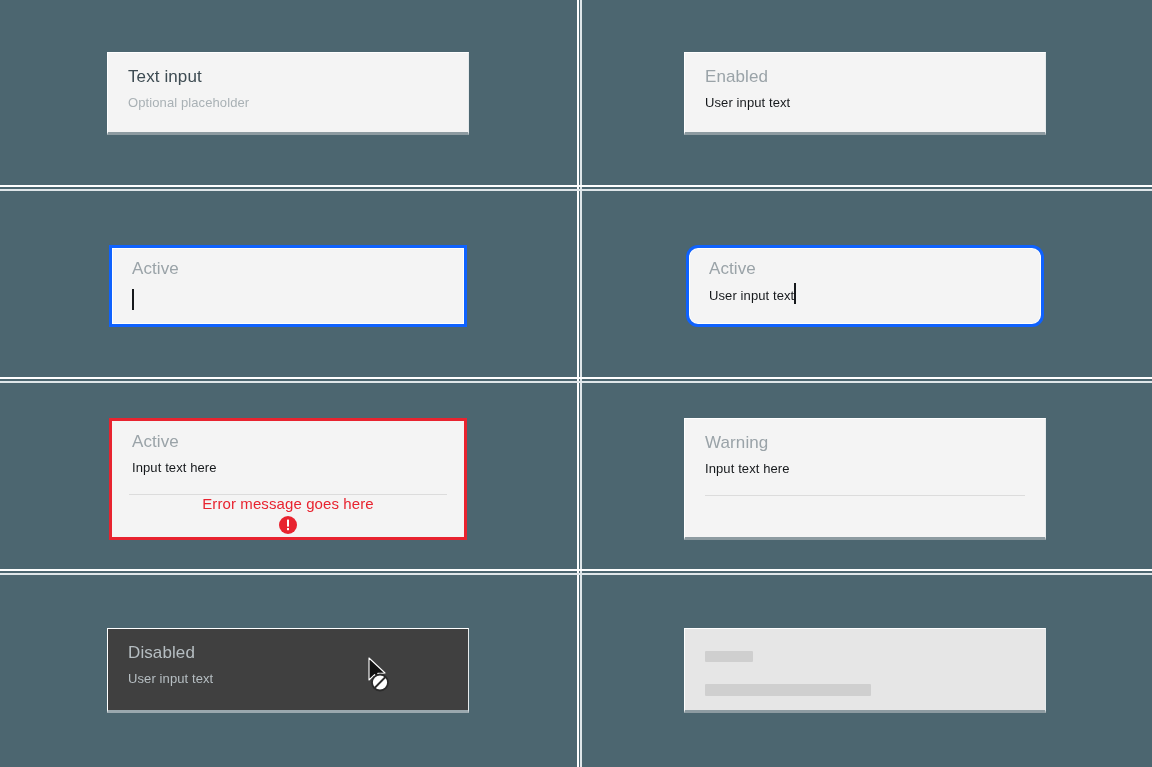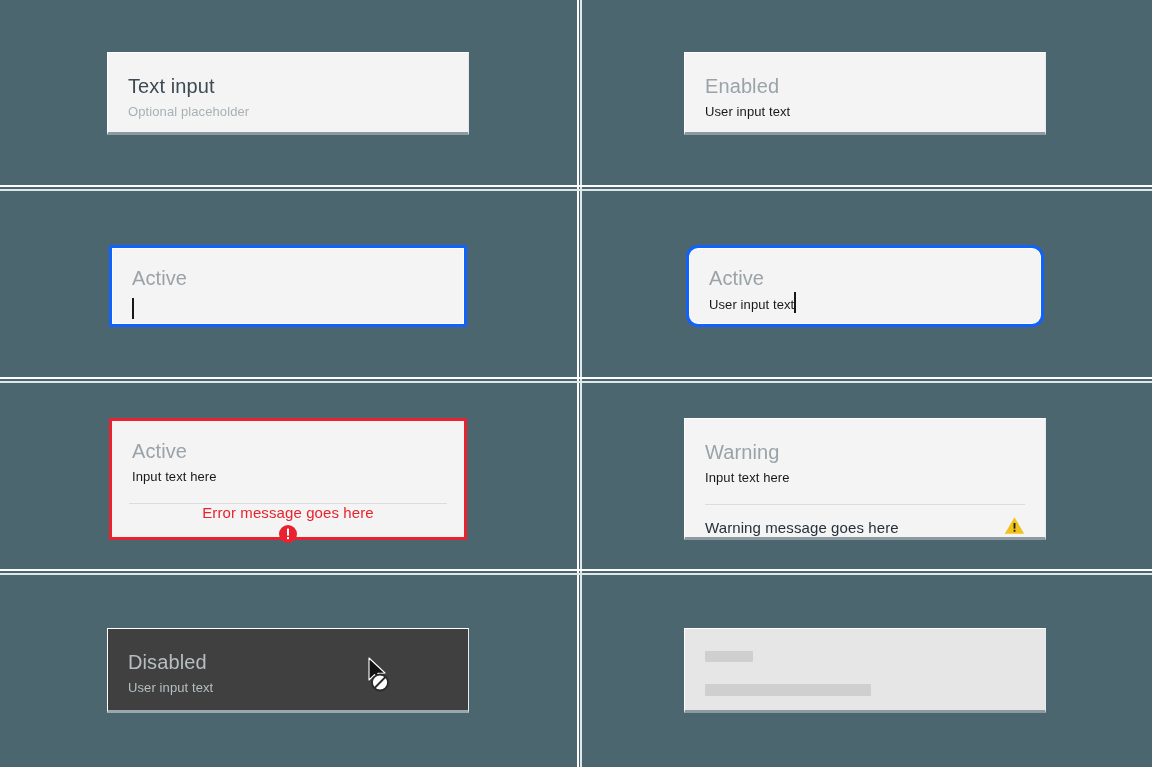--- a/index.html
+++ b/index.html
@@ -71,24 +71,23 @@
     border-right: 1px solid #e6eaec;
     border-bottom: 3px solid #8d9ba1;
     background: #e6e6e6;
   }
 
   .pad {
     padding: 14px 20px 0 20px;
   }
 
   .lbl {
-    font-size: 20px;
+    font-size: 17px;
     line-height: 20px;
     letter-spacing: .1px;
-    margin-top: 9px;
   }
   .lbl.dark   { color: #3d4b52; }
   .lbl.muted  { color: #9aa3a8; }
   .lbl.faint  { color: #b6bec2; }
 
   .val {
     font-size: 13px;
     line-height: 24px;
     margin-top: 4px;
     letter-spacing: .1px;
@@ -206,30 +205,20 @@
       </span>
     </div>
   </div>
 
   <div class="field warning" style="left:684px; top:418px; width:362px; height:122px;">
     <div class="pad">
       <div class="lbl muted">Warning</div>
       <div class="val strong">Input text here</div>
     </div>
     <div class="divider"></div>
-    <div class="msgrow">
-      <span class="msg dark">Warning message goes here</span>
-      <span class="icon">
-        <svg width="21" height="19" viewBox="0 0 21 19" aria-hidden="true">
-          <path d="M10.5 1.2 L20.2 17.8 L0.8 17.8 Z" fill="#f1c21b"></path>
-          <rect x="9.6" y="7" width="1.8" height="5.6" fill="#1c1c1c"></rect>
-          <rect x="9.6" y="13.8" width="1.8" height="1.9" fill="#1c1c1c"></rect>
-        </svg>
-      </span>
-    </div>
   </div>
 
   <div class="field disabled" style="left:107px; top:628px; width:362px; height:85px;">
     <div class="pad">
       <div class="lbl faint">Disabled</div>
       <div class="val dim">User input text</div>
     </div>
   </div>
 
   <div class="cursor-wrap" style="left:364px; top:655px;">

